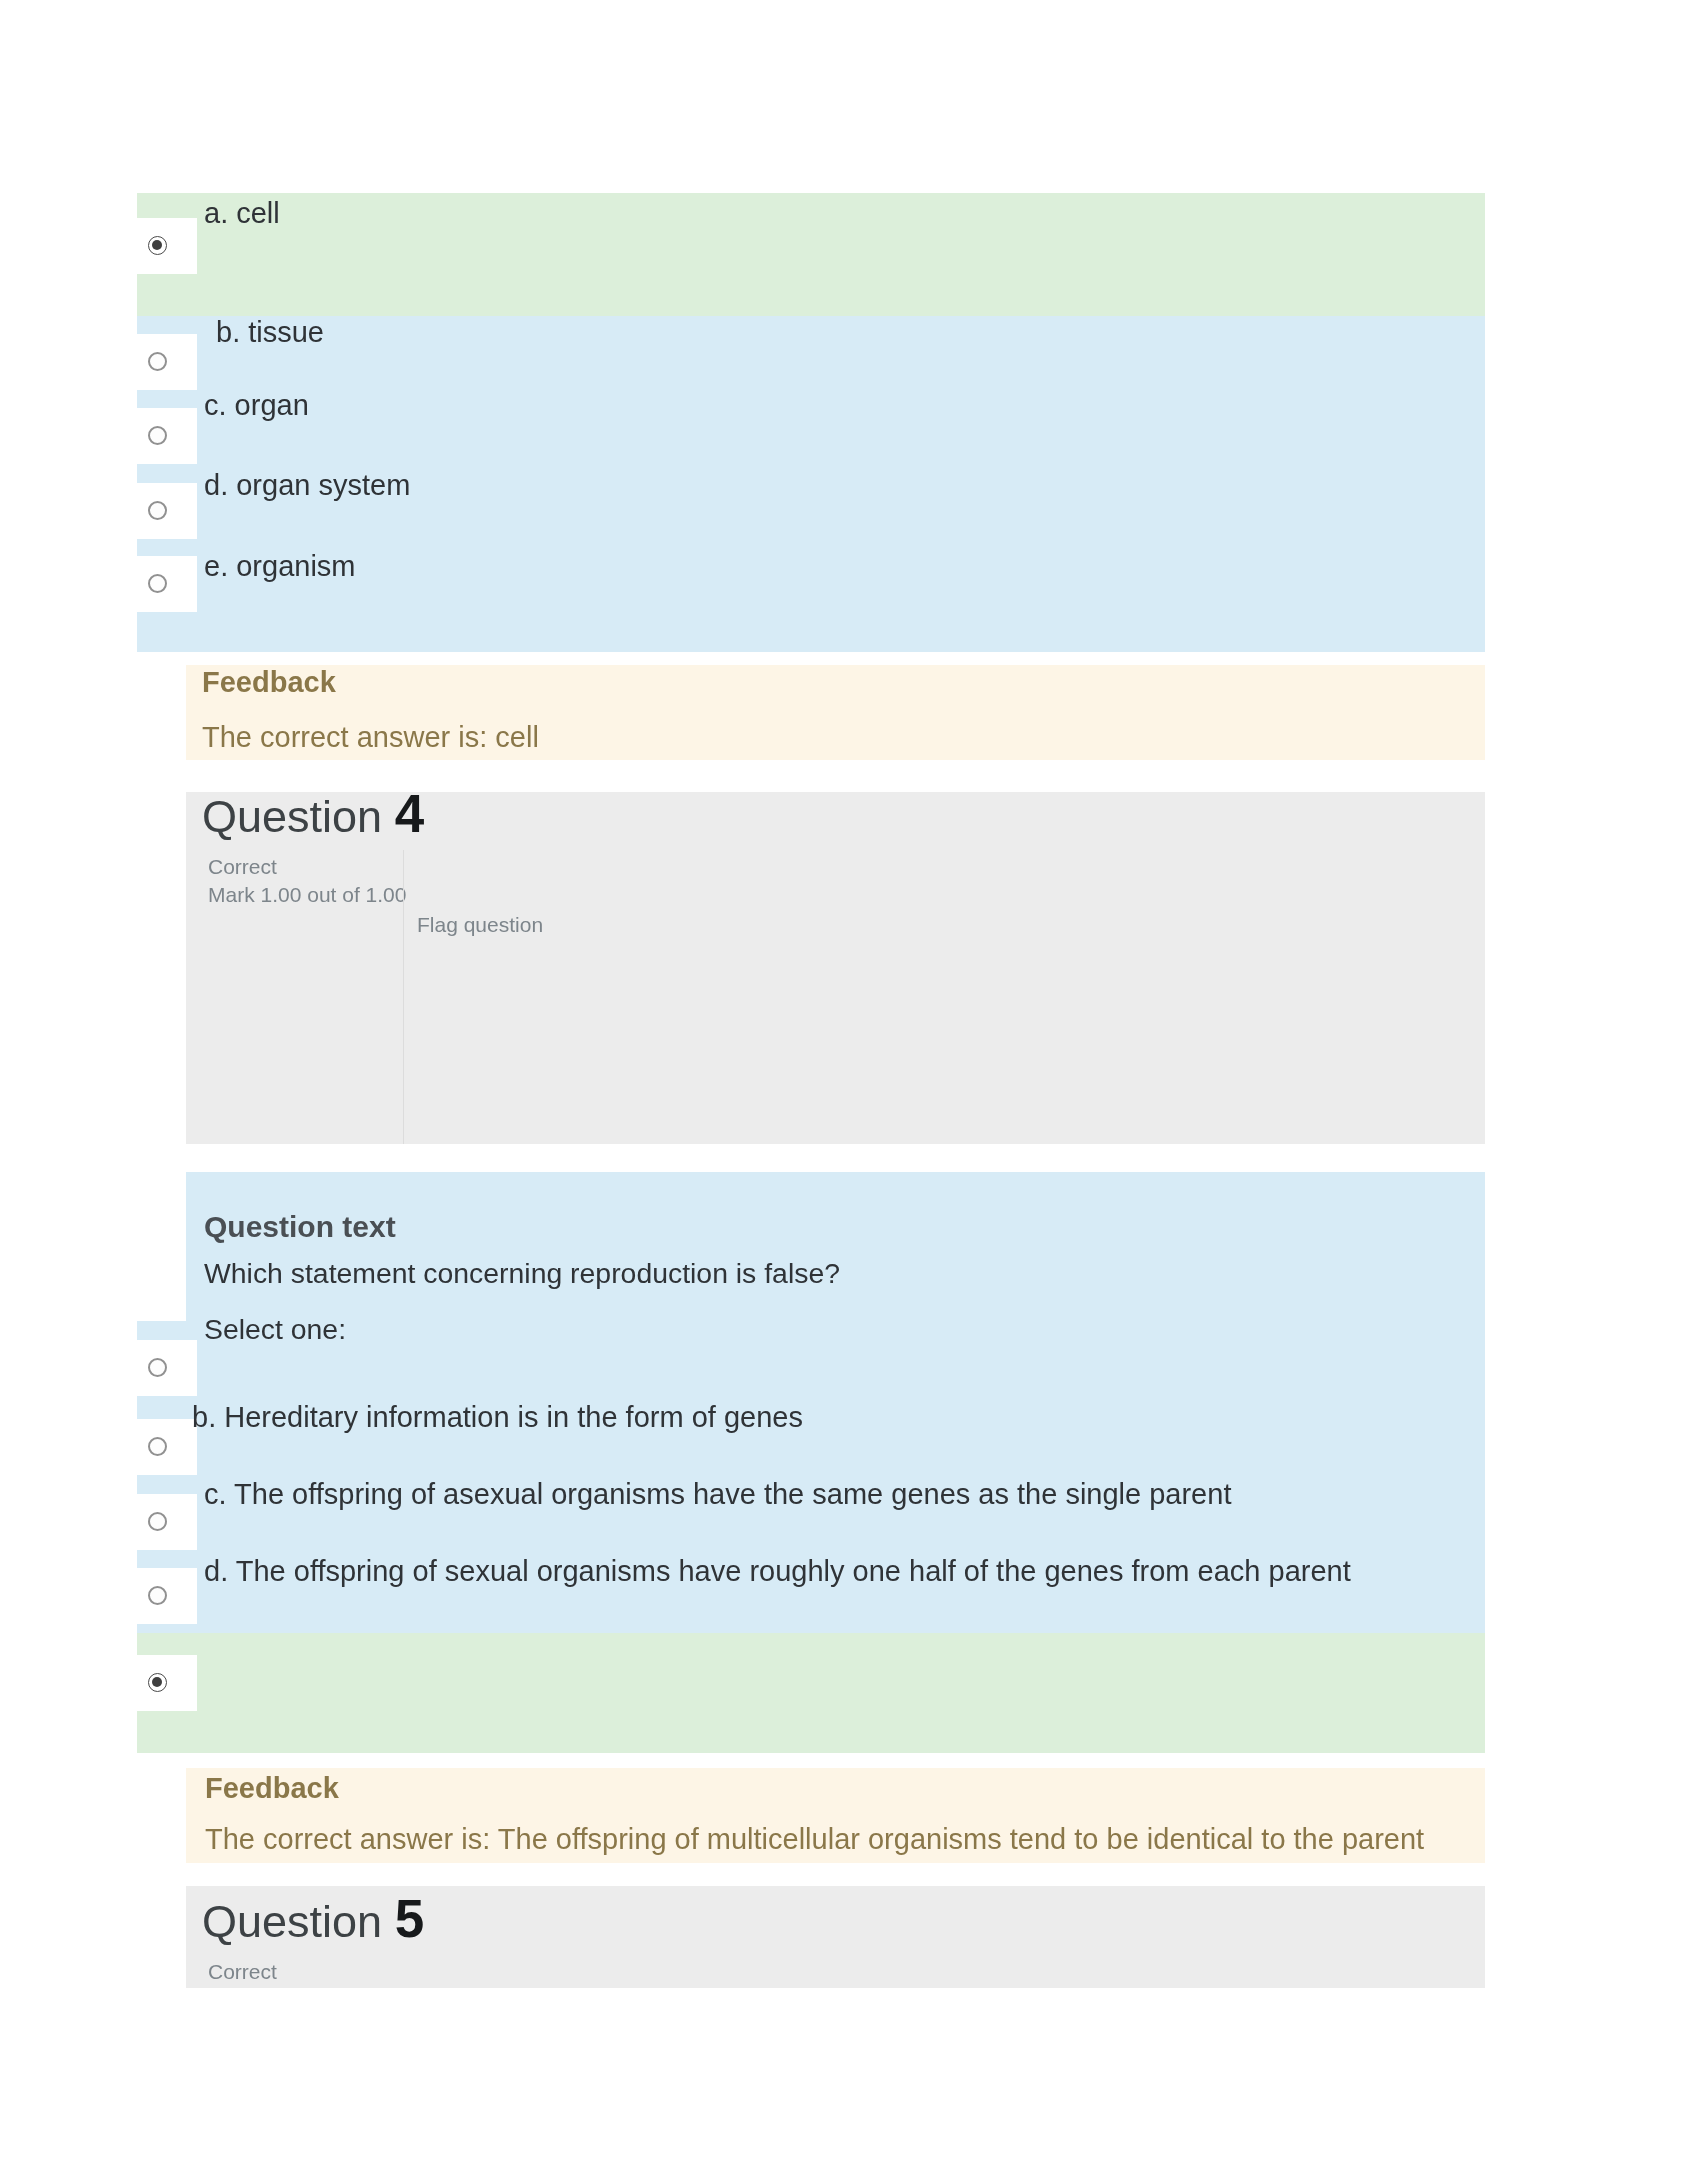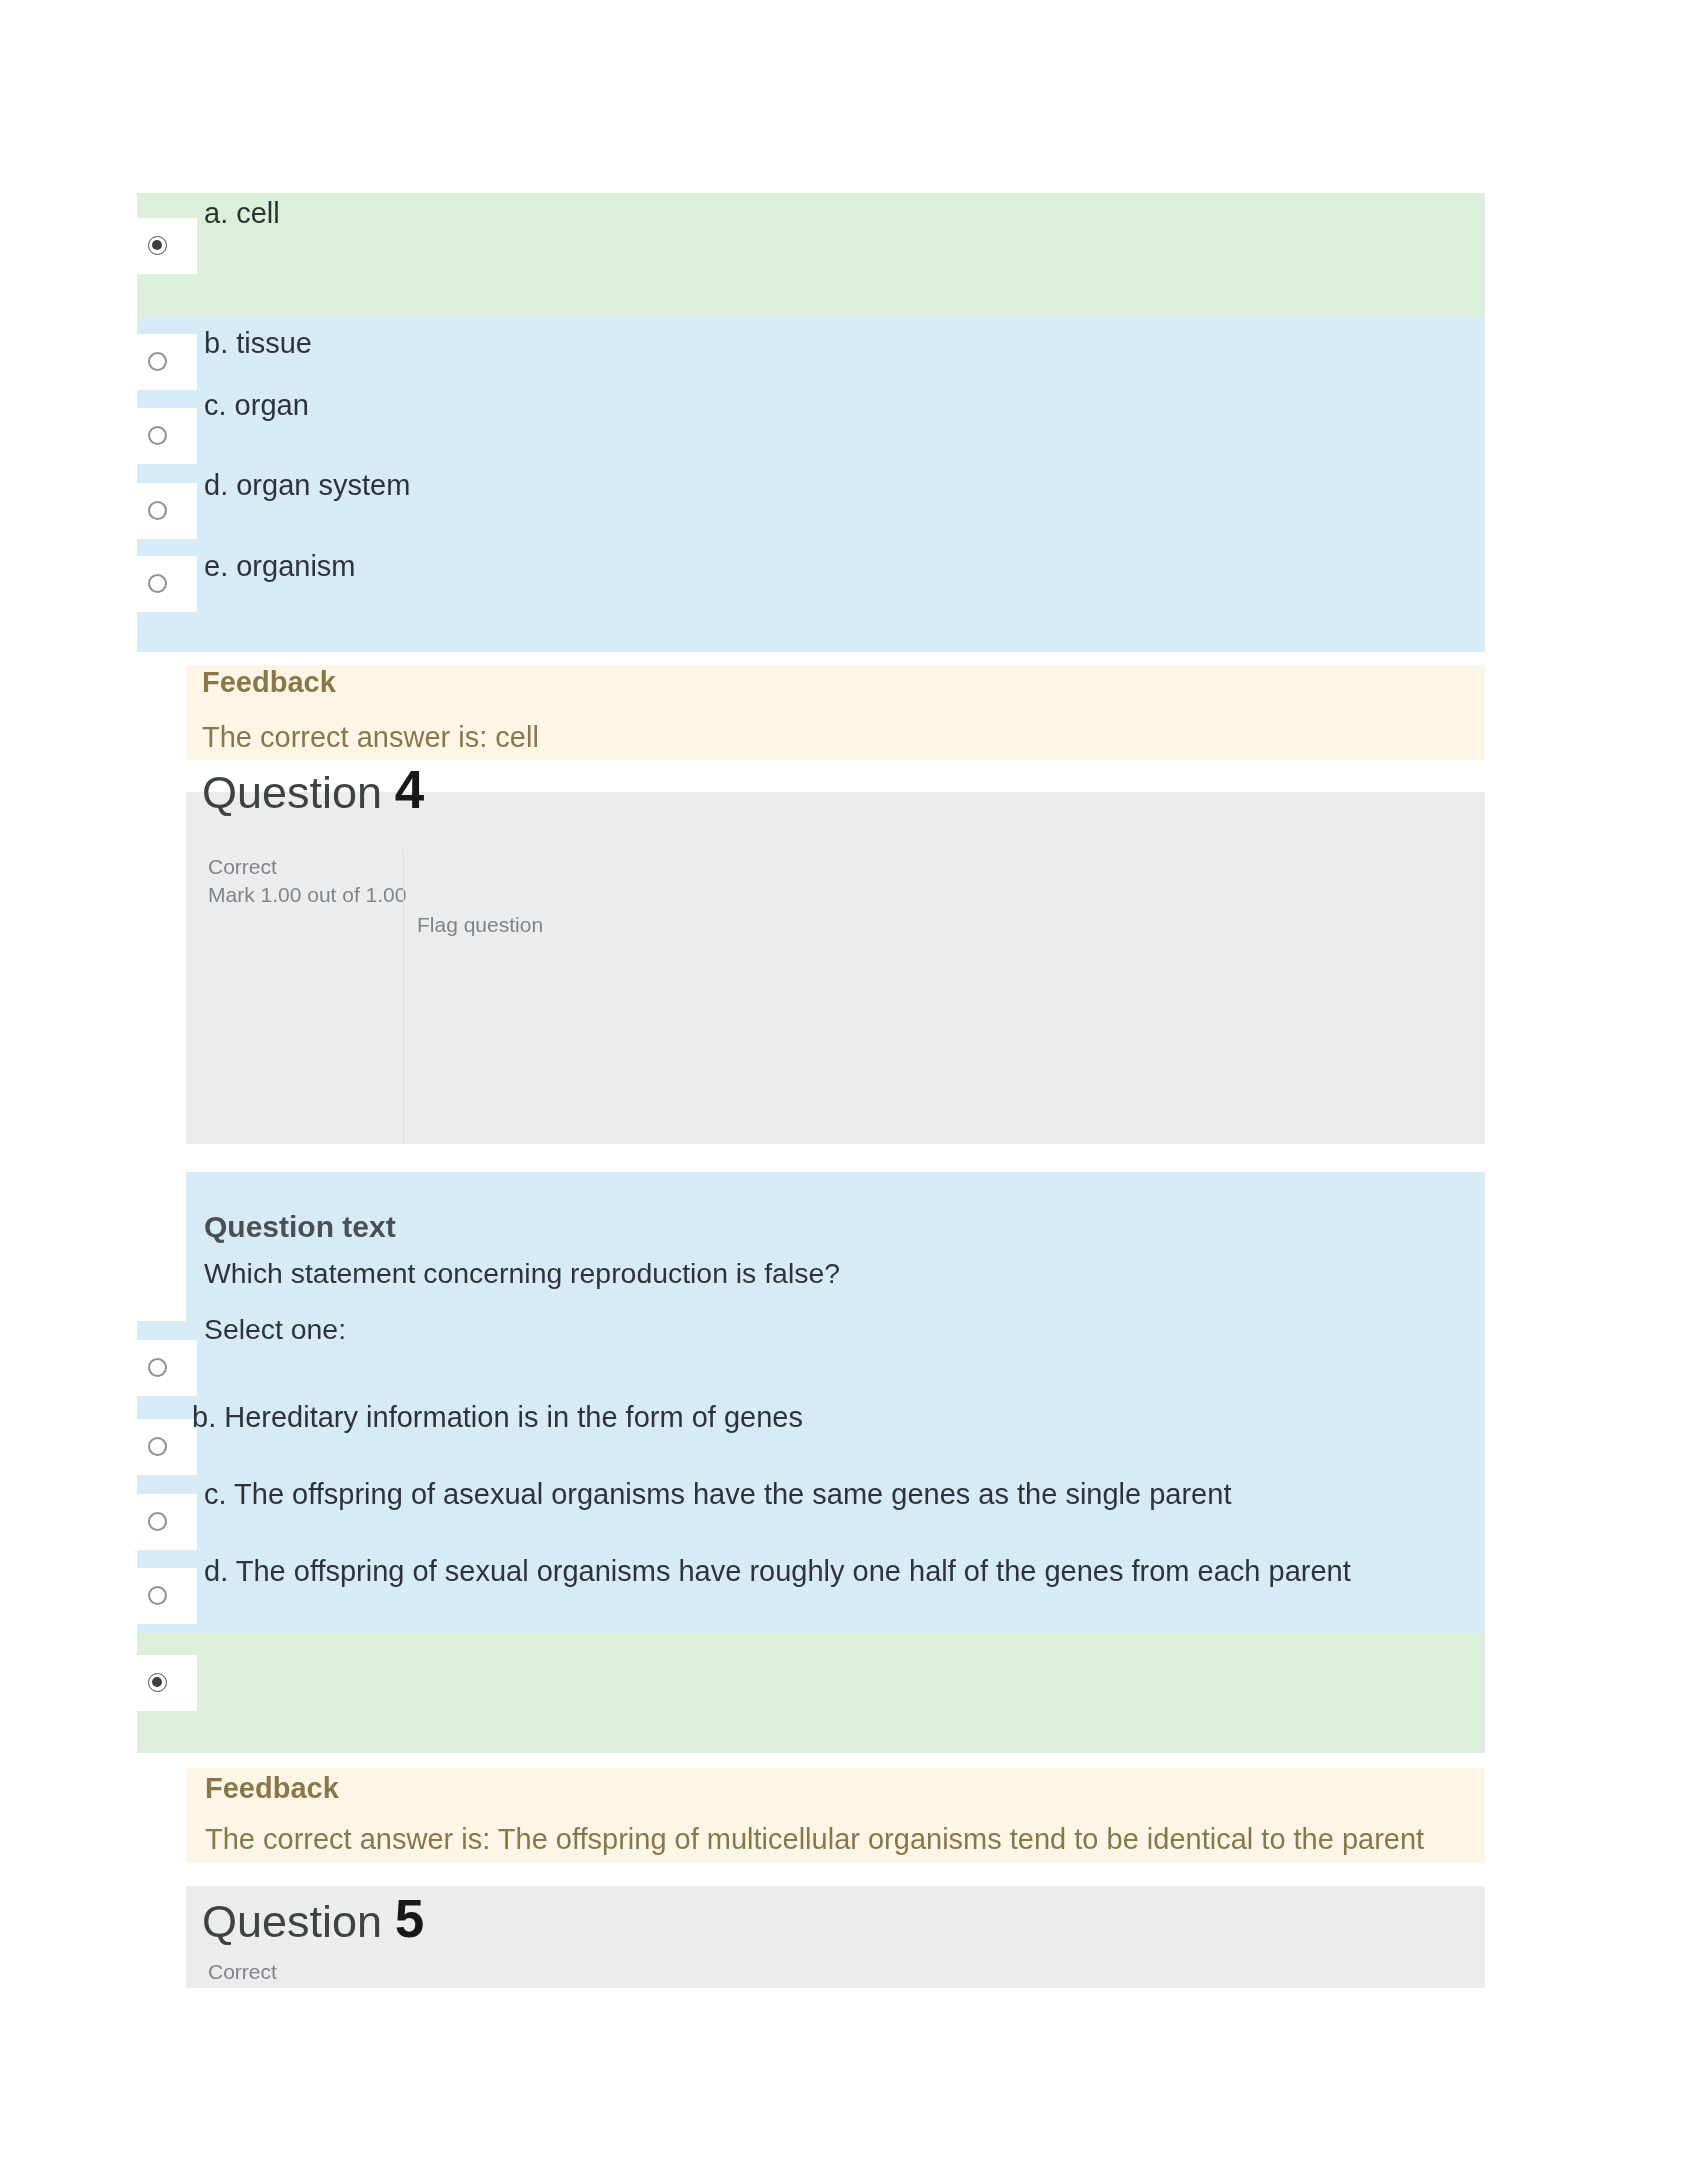--- a/index.html
+++ b/index.html
@@ -48,21 +48,21 @@
   <div class="band ans c-blue" style="top:316px;height:336px;"></div>
 
   <div class="rb sel" style="left:137px;top:218px;">
       <i></i>
     </div>
   <div class="txt opt" style="left:204px;top:195px;">a. cell</div>
 
   <div class="rb" style="left:137px;top:334px;">
       <i></i>
     </div>
-  <div class="txt opt" style="left:204px;top:314px;margin-top:11px;">b. tissue</div>
+  <div class="txt opt" style="left:216px;top:314px;">b. tissue</div>
 
   <div class="rb" style="left:137px;top:408px;">
       <i></i>
     </div>
   <div class="txt opt" style="left:204px;top:387px;">c. organ</div>
 
   <div class="rb" style="left:137px;top:483px;">
       <i></i>
     </div>
   <div class="txt opt" style="left:204px;top:467px;">d. organ system</div>
@@ -70,21 +70,21 @@
   <div class="rb" style="left:137px;top:556px;">
       <i></i>
     </div>
   <div class="txt opt" style="left:204px;top:548px;">e. organism</div>
 
   <div class="band c-yellow" style="top:665px;height:95px;"></div>
   <div class="txt fbh" style="left:202px;top:664px;">Feedback</div>
   <div class="txt fbb" style="left:202px;top:719px;">The correct answer is: cell</div>
 
   <div class="band c-grey" style="top:792px;height:352px;"></div>
-  <div class="txt qh" style="left:202px;top:764px;"><span>Question</span> <b>4</b></div>
+  <div class="txt qh" style="left:202px;top:788px;"><span>Question</span> <b>4</b></div>
   <div class="txt qmeta" style="left:208px;top:854px;">Correct</div>
   <div class="txt qmeta" style="left:208px;top:882px;">Mark 1.00 out of 1.00</div>
   <div class="vdiv" style="left:403px;top:850px;height:294px;"></div>
   <div class="txt qmeta" style="left:417px;top:912px;">Flag question</div>
 
   <div class="band c-blue" style="top:1172px;height:149px;"></div>
   <div class="band ans c-blue" style="top:1321px;height:313px;"></div>
   <div class="band ans c-green" style="top:1633px;height:120px;"></div>
 
   <div class="txt qlbl" style="left:204px;top:1173px;">Question text</div>

